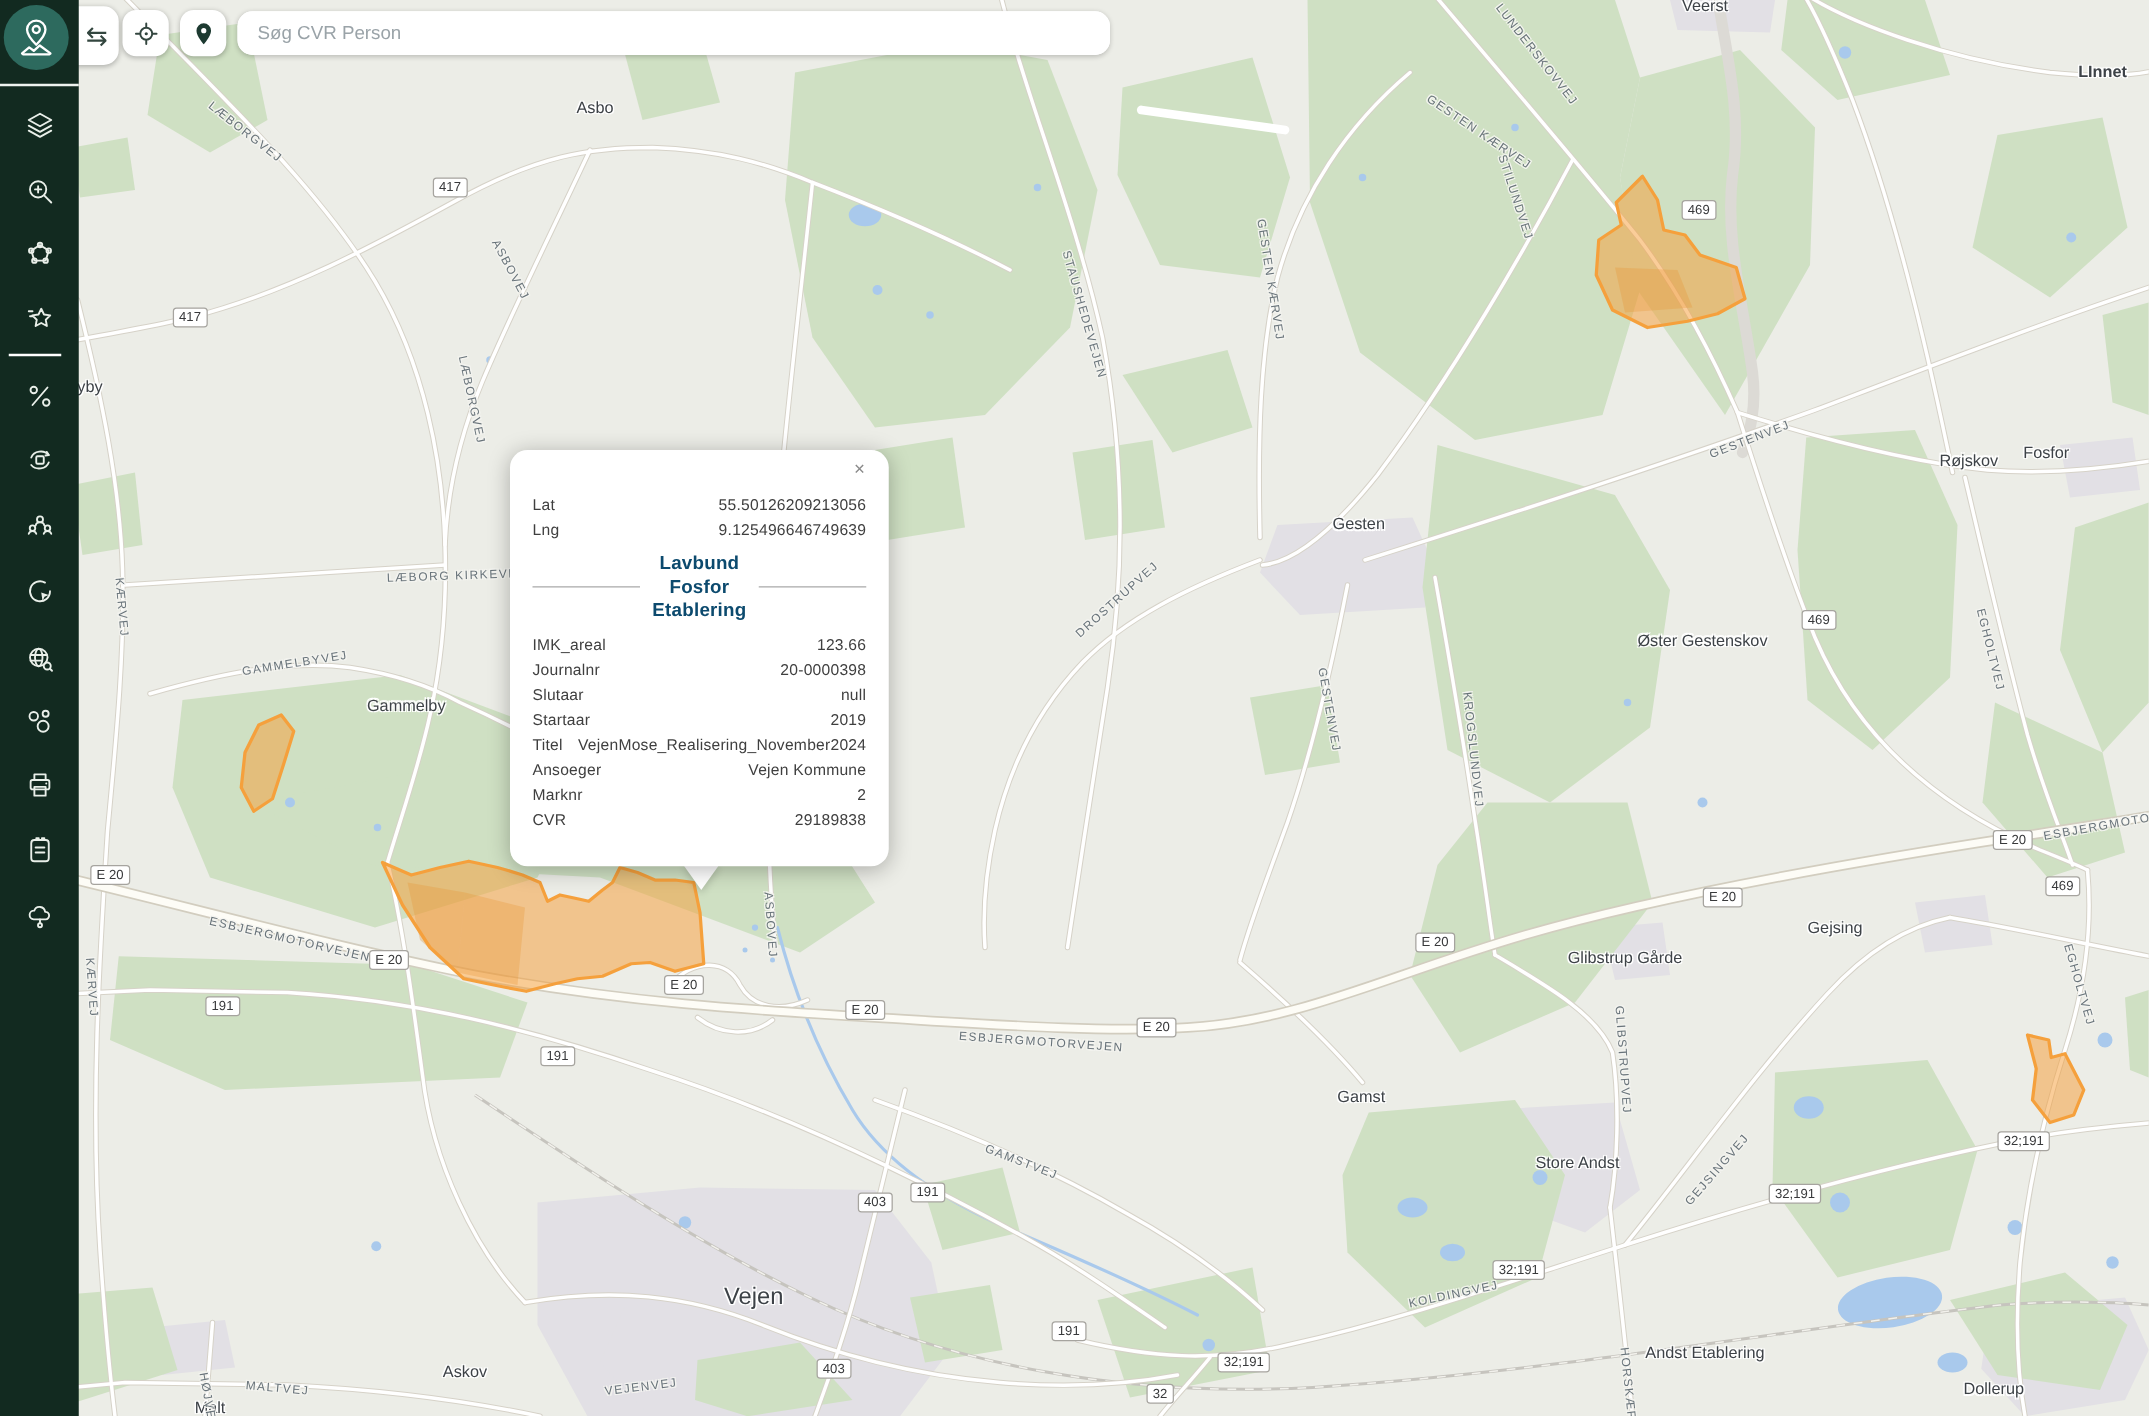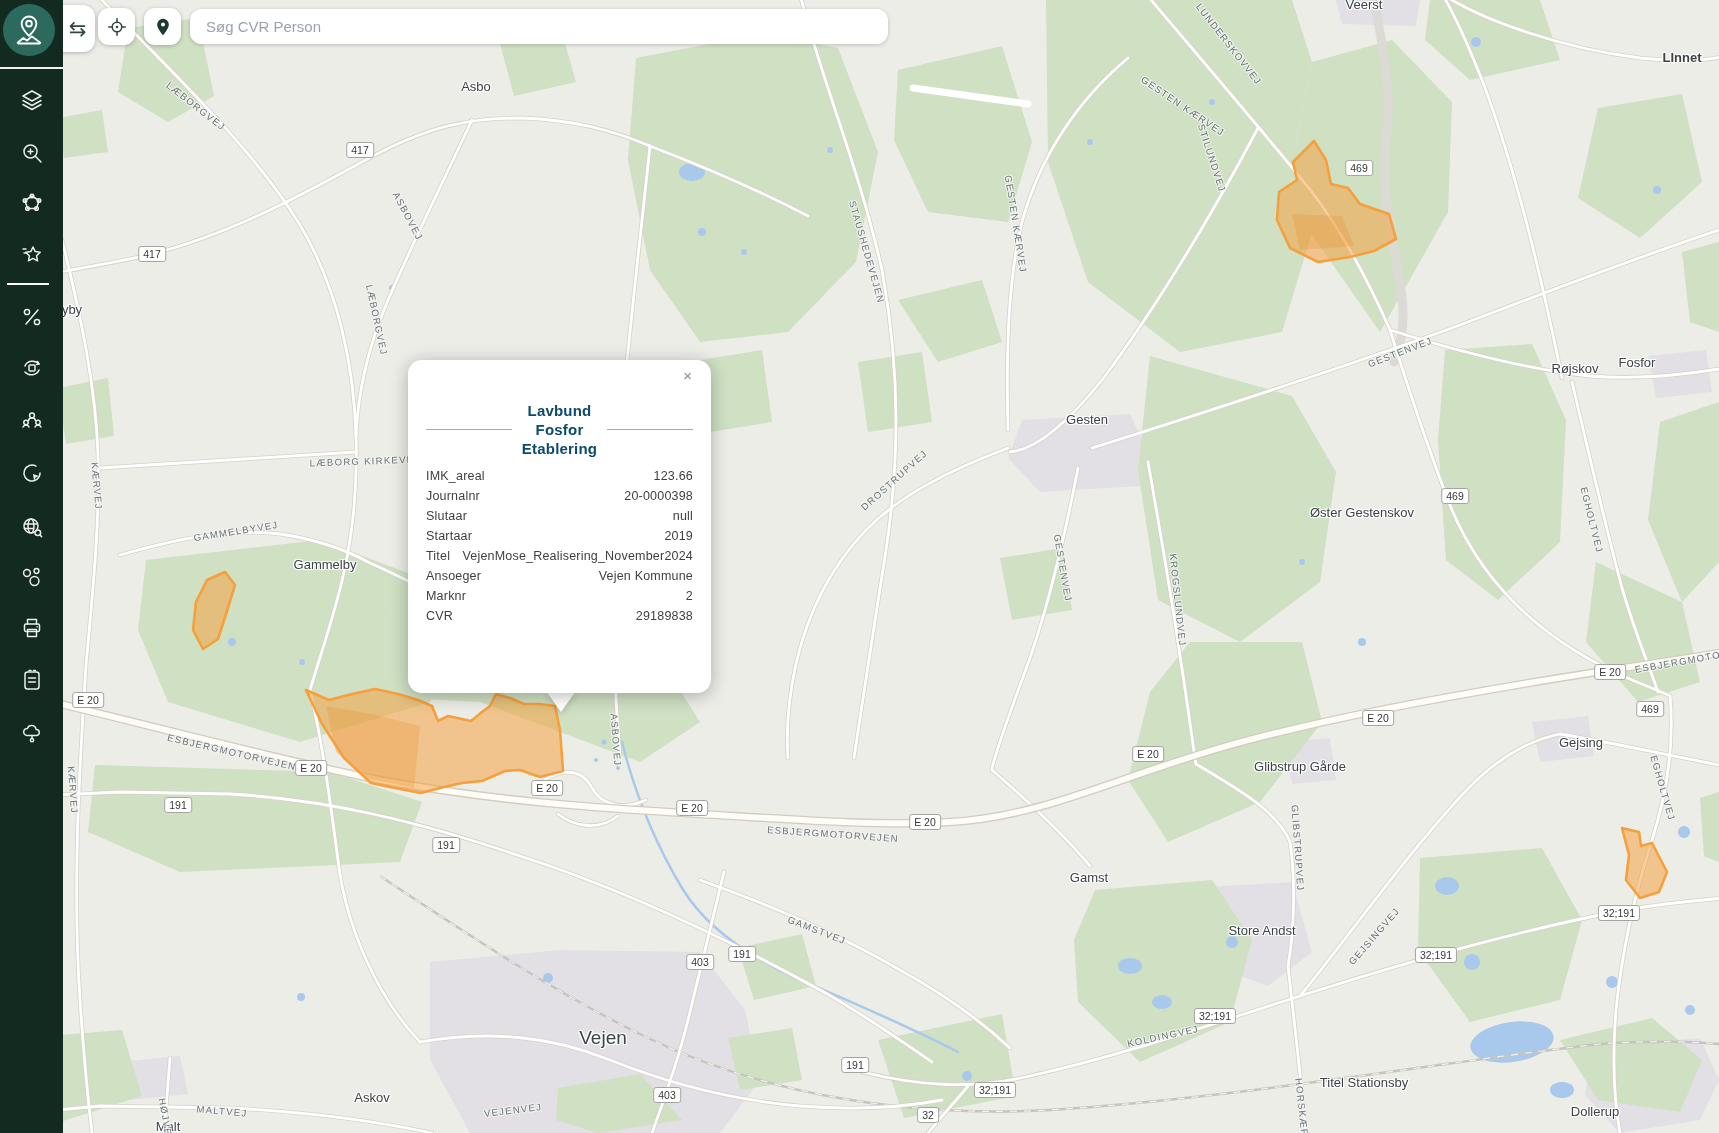--- a/index.html
+++ b/index.html
@@ -313,28 +313,28 @@
   <div id="labels">
       <div class="place-label" style="left: 1364px; top: 4px;">Veerst</div>
       <div class="place-label" style="left: 1682px; top: 57px; font-weight: bold;">LInnet</div>
       <div class="place-label" style="left: 476px; top: 86px;">Asbo</div>
       <div class="place-label" style="left: 72px; top: 309px;">yby</div>
       <div class="place-label" style="left: 1575px; top: 368px;">Røjskov</div>
       <div class="place-label" style="left: 1637px; top: 362px;">Fosfor</div>
       <div class="place-label" style="left: 1087px; top: 419px;">Gesten</div>
       <div class="place-label" style="left: 1362px; top: 512px;">Øster Gestenskov</div>
       <div class="place-label" style="left: 325px; top: 564px;">Gammelby</div>
-      <div class="place-label" style="left: 1581px; top: 742px;">Gejsing</div>
+      <div class="place-label" style="left: 1468px; top: 742px;">Gejsing</div>
       <div class="place-label" style="left: 1300px; top: 766px;">Glibstrup Gårde</div>
       <div class="place-label" style="left: 1089px; top: 877px;">Gamst</div>
       <div class="place-label" style="left: 1262px; top: 930px;">Store Andst</div>
       <div class="place-label" style="left: 603px; top: 1038px; font-size: 19px;">Vejen</div>
       <div class="place-label" style="left: 168px; top: 1080px; margin-top: 46px;">Malt</div>
       <div class="place-label" style="left: 372px; top: 1097px;">Askov</div>
-      <div class="place-label" style="left: 1364px; top: 1082px;">Titel Stationsby</div>
+      <div class="place-label" style="left: 1364px; top: 1082px;">Andst Etablering</div>
       <div class="place-label" style="left: 1595px; top: 1111px;">Dollerup</div>
       <div class="road-label" style="left: 196px; top: 106px; transform: translate(-50%, -50%) rotate(38deg);">LÆBORGVEJ</div>
       <div class="road-label" style="left: 408px; top: 216px; transform: translate(-50%, -50%) rotate(62deg);">ASBOVEJ</div>
       <div class="road-label" style="left: 377px; top: 320px; transform: translate(-50%, -50%) rotate(78deg);">LÆBORGVEJ</div>
       <div class="road-label" style="left: 365px; top: 461px; transform: translate(-50%, -50%) rotate(-2deg);">LÆBORG KIRKEVEJ</div>
       <div class="road-label" style="left: 97px; top: 486px; transform: translate(-50%, -50%) rotate(85deg);">KÆRVEJ</div>
       <div class="road-label" style="left: 236px; top: 531px; transform: translate(-50%, -50%) rotate(-9deg);">GAMMELBYVEJ</div>
       <div class="road-label" style="left: 867px; top: 252px; transform: translate(-50%, -50%) rotate(74deg);">STAUSHEDEVEJEN</div>
       <div class="road-label" style="left: 1016px; top: 224px; transform: translate(-50%, -50%) rotate(81deg);">GESTEN KÆRVEJ</div>
       <div class="road-label" style="left: 1183px; top: 106px; transform: translate(-50%, -50%) rotate(34deg);">GESTEN KÆRVEJ</div>
@@ -381,20 +381,30 @@
       <div class="badge" style="left: 1619px; top: 913px;">32;191</div>
       <div class="badge" style="left: 1436px; top: 955px;">32;191</div>
       <div class="badge" style="left: 1215px; top: 1016px;">32;191</div>
       <div class="badge" style="left: 995px; top: 1090px;">32;191</div>
       <div class="badge" style="left: 928px; top: 1115px;">32</div>
     </div>
 
   <div id="popup-pointer"></div>
   <div id="popup">
     <button id="popup-close">×</button>
+    <div id="popup-coords">
+        <div class="prow">
+          <span class="plabel">Lat</span>
+          <span class="pvalue">55.50126209213056</span>
+        </div>
+        <div class="prow">
+          <span class="plabel">Lng</span>
+          <span class="pvalue">9.125496646749639</span>
+        </div>
+      </div>
     <div id="popup-titlewrap">
       <div class="title-line"></div>
       <div id="popup-title">
           <div>Lavbund</div>
           <div>Fosfor</div>
           <div>Etablering</div>
         </div>
       <div class="title-line"></div>
     </div>
     <div id="popup-rows">

